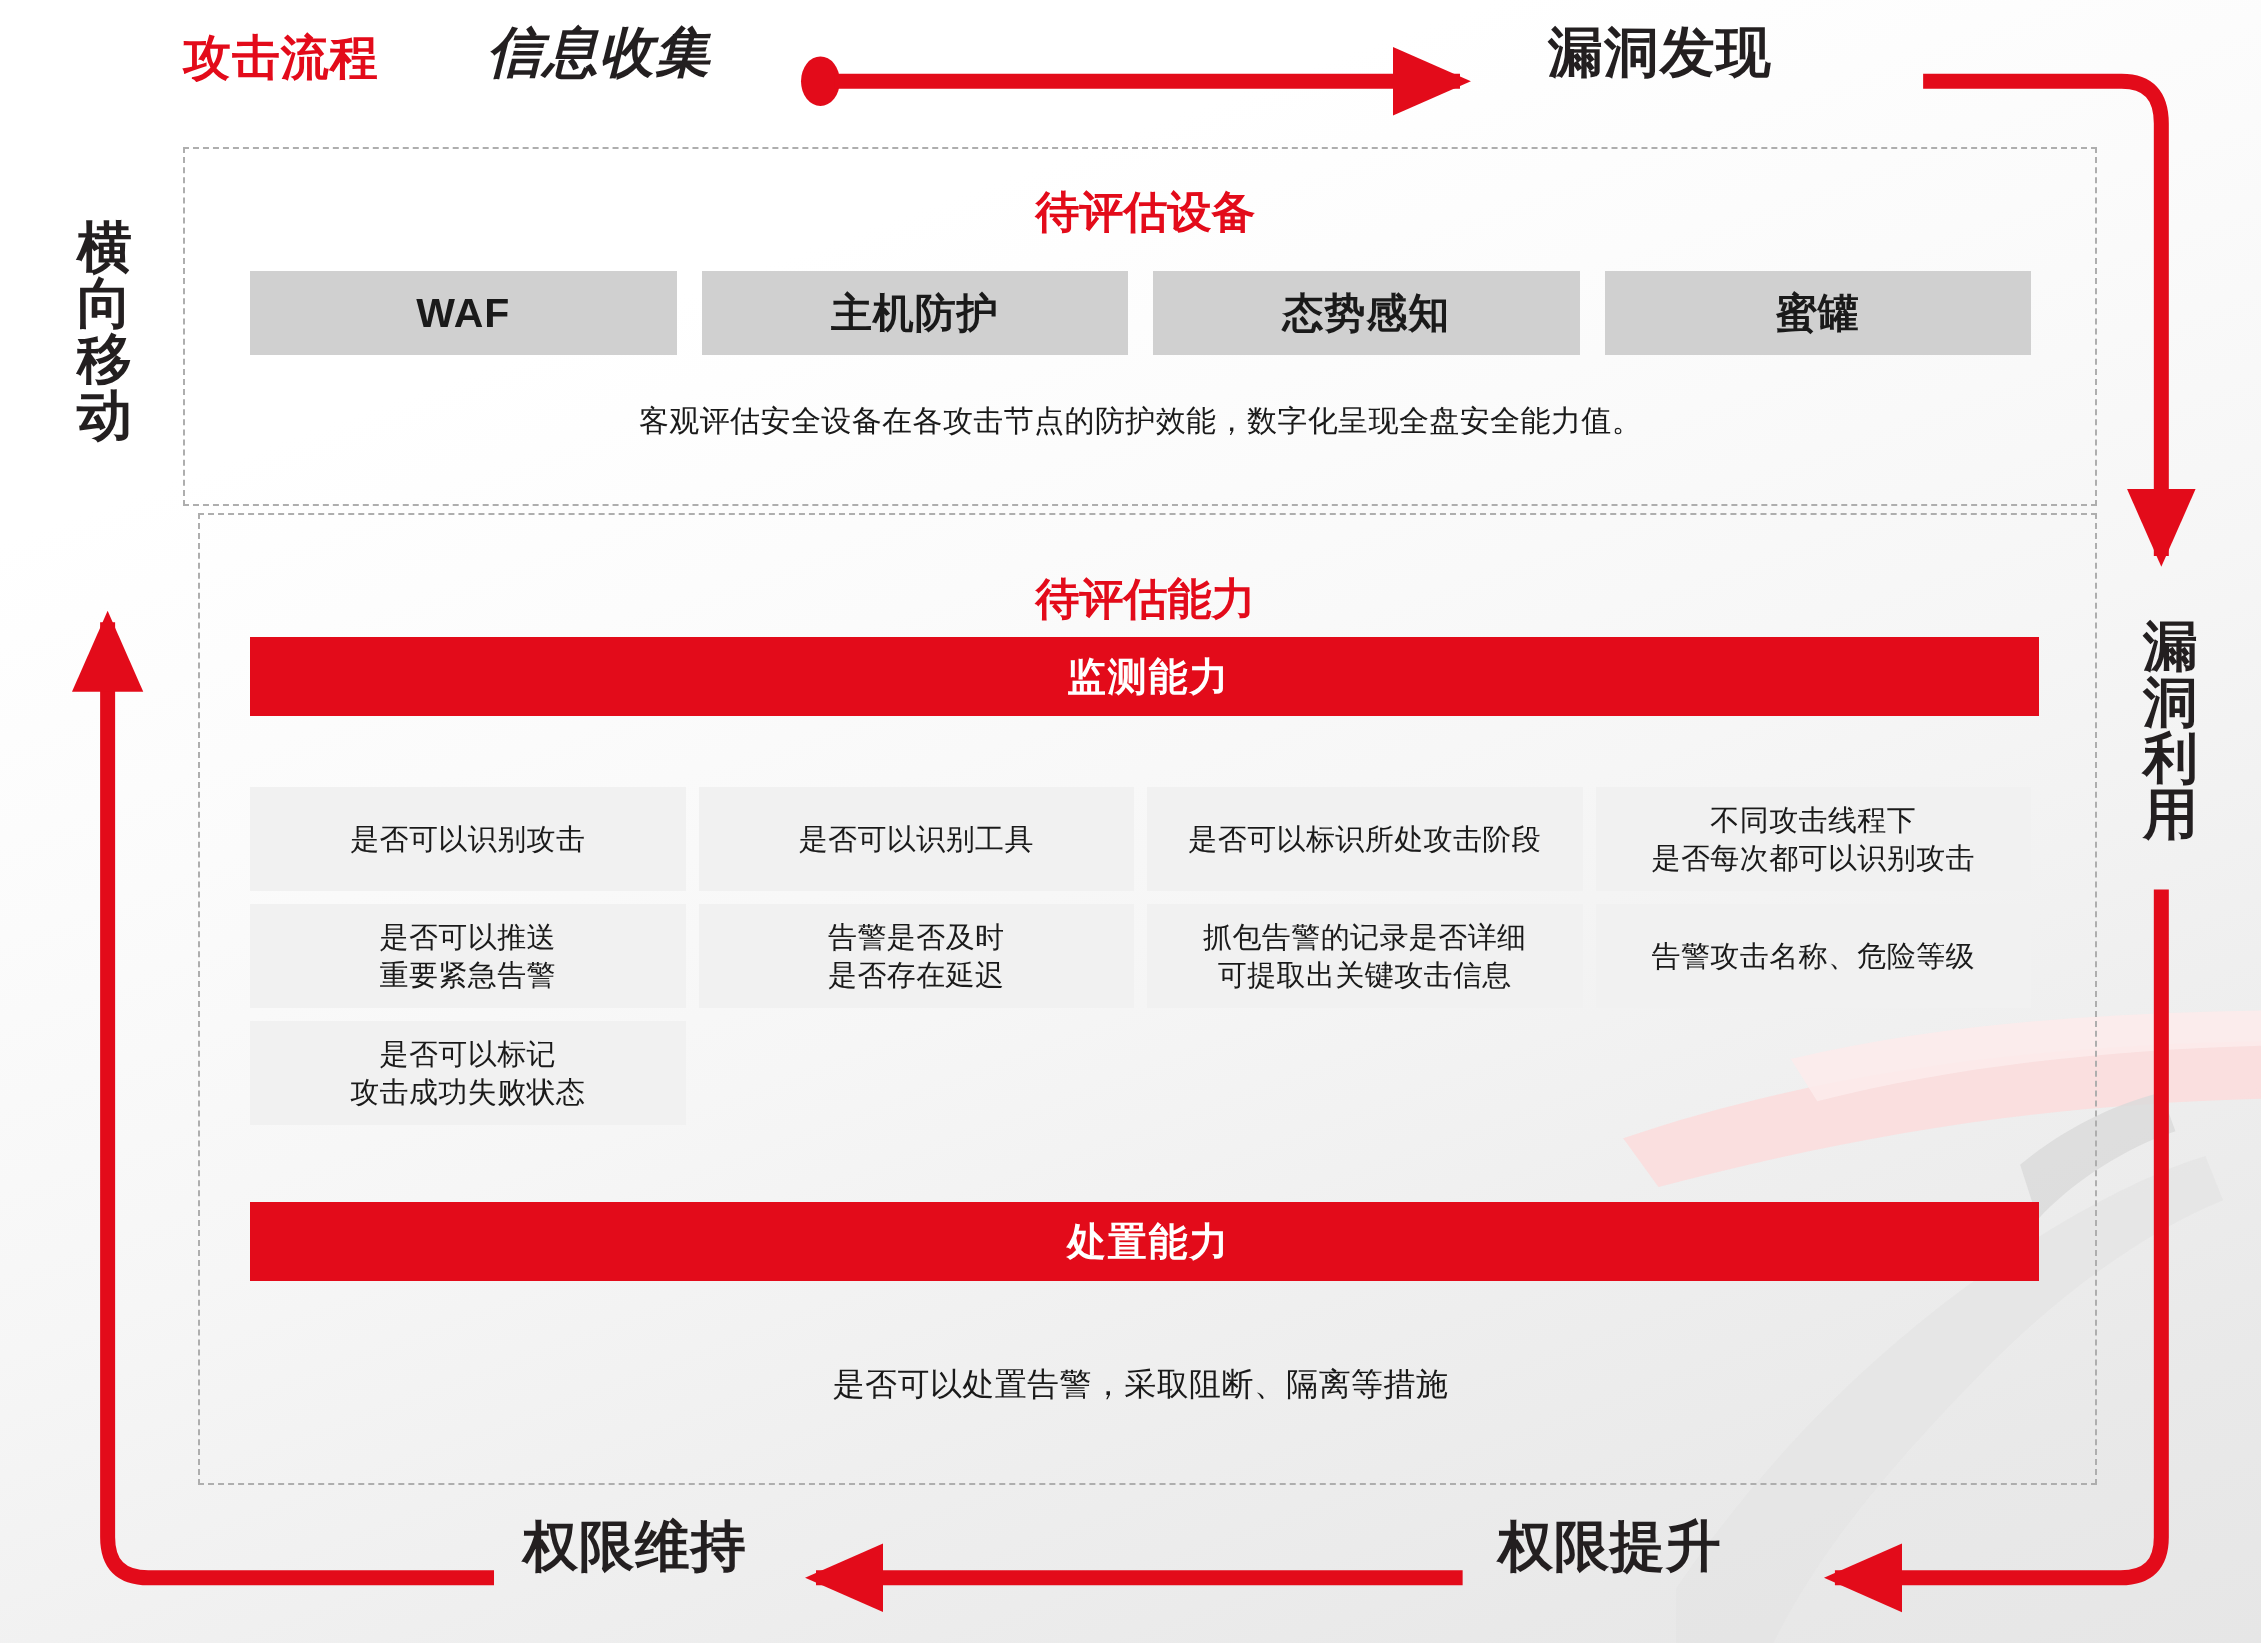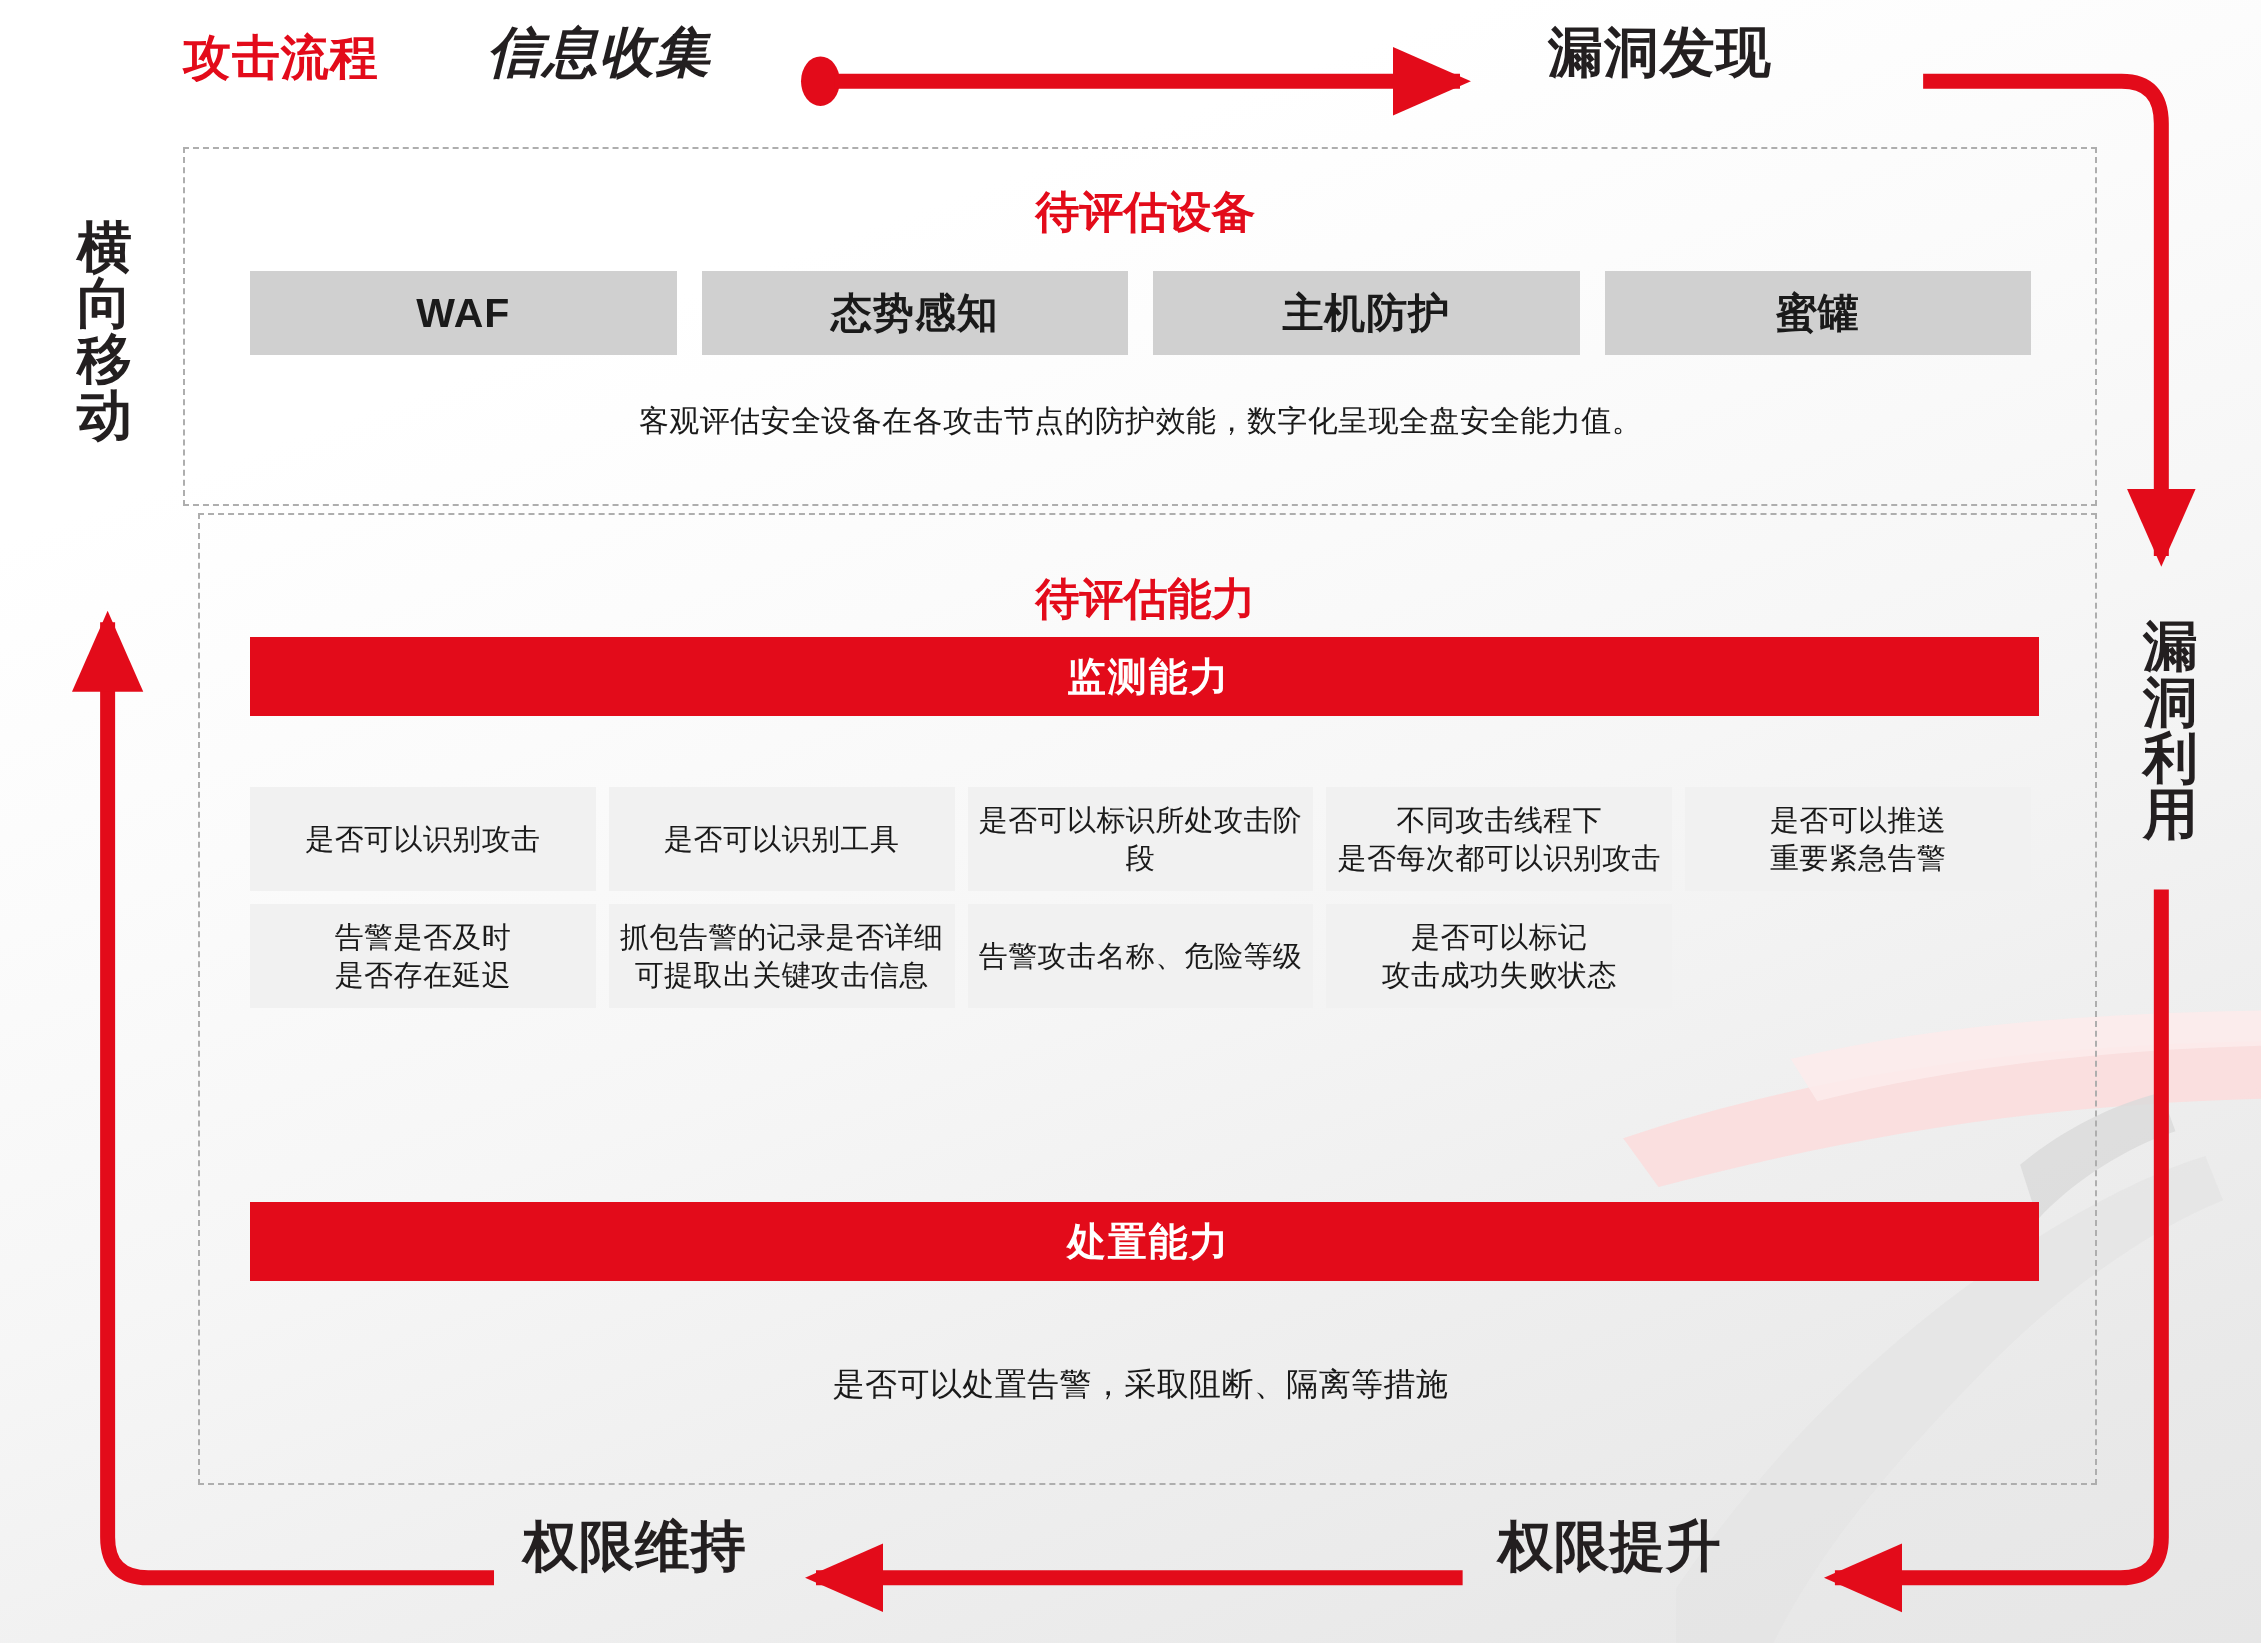--- a/index.html
+++ b/index.html
@@ -209,21 +209,21 @@
   #banner-monitor { top: 637px; }
   #banner-dispose { top: 1202px; }
 
   
   #cap-grid {
     position: absolute;
     left: 250px;
     top: 787px;
     width: 1781px;
     display: grid;
-    grid-template-columns: repeat(5, 1fr);
+    grid-template-columns: repeat(4, 1fr);
     grid-auto-rows: 104px;
     column-gap: 72px;
     row-gap: 17.6px;
     gap: 13px;
   }
   .cap-cell {
     background: #f1f1f1;
     display: flex;
     align-items: center;
     justify-content: center;
@@ -317,22 +317,22 @@
   <div class="hdr" id="hdr-persist">权限维持</div>
 
   <div class="hdr" id="hdr-privesc">权限提升</div>
 
   <div class="dashed-panel" id="panel-devices"></div>
 
   <div class="section-title" id="title-devices">待评估设备</div>
 
   <div id="device-row">
     <div class="device-box">WAF</div>
+    <div class="device-box">主机防护</div>
     <div class="device-box">态势感知</div>
-    <div class="device-box">主机防护</div>
     <div class="device-box">蜜罐</div>
   </div>
 
   <div id="device-desc">客观评估安全设备在各攻击节点的防护效能，数字化呈现全盘安全能力值。</div>
 
   <div class="dashed-panel" id="panel-capabilities"></div>
 
   <div class="section-title" id="title-capabilities">待评估能力</div>
 
   <div class="red-banner" id="banner-monitor">监测能力</div>

